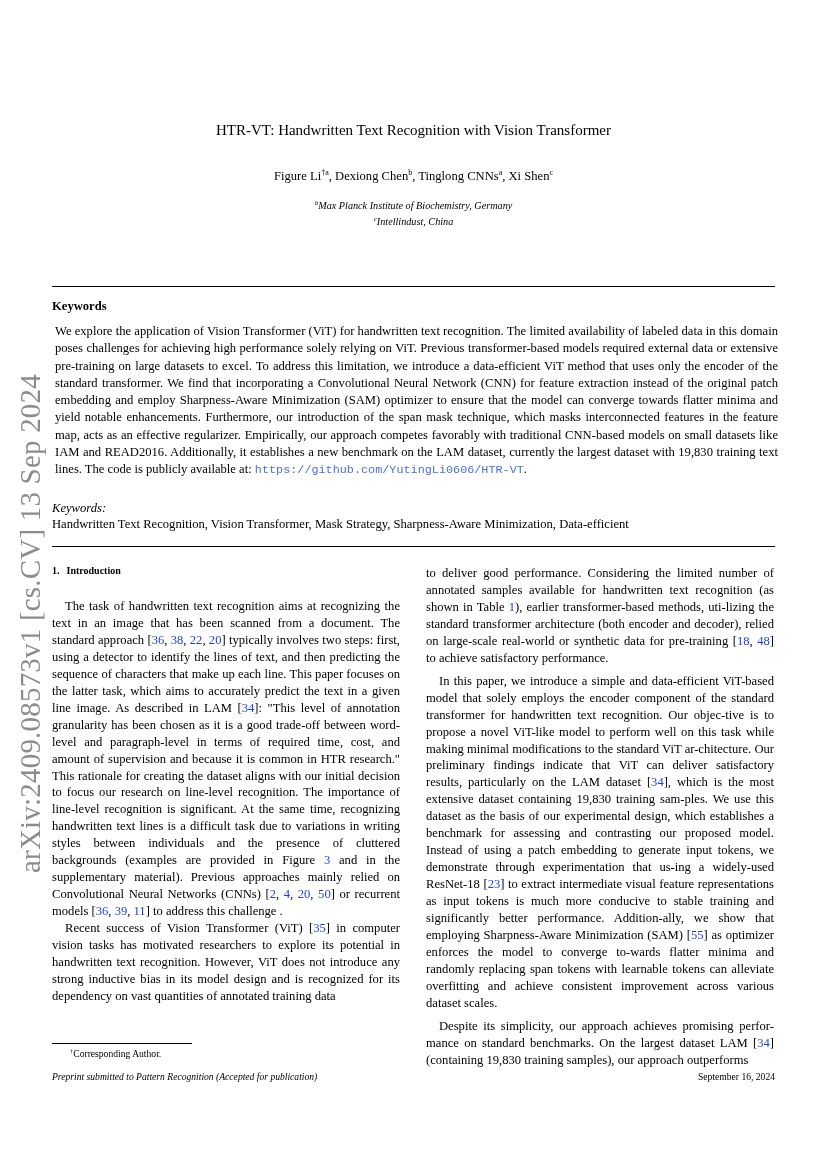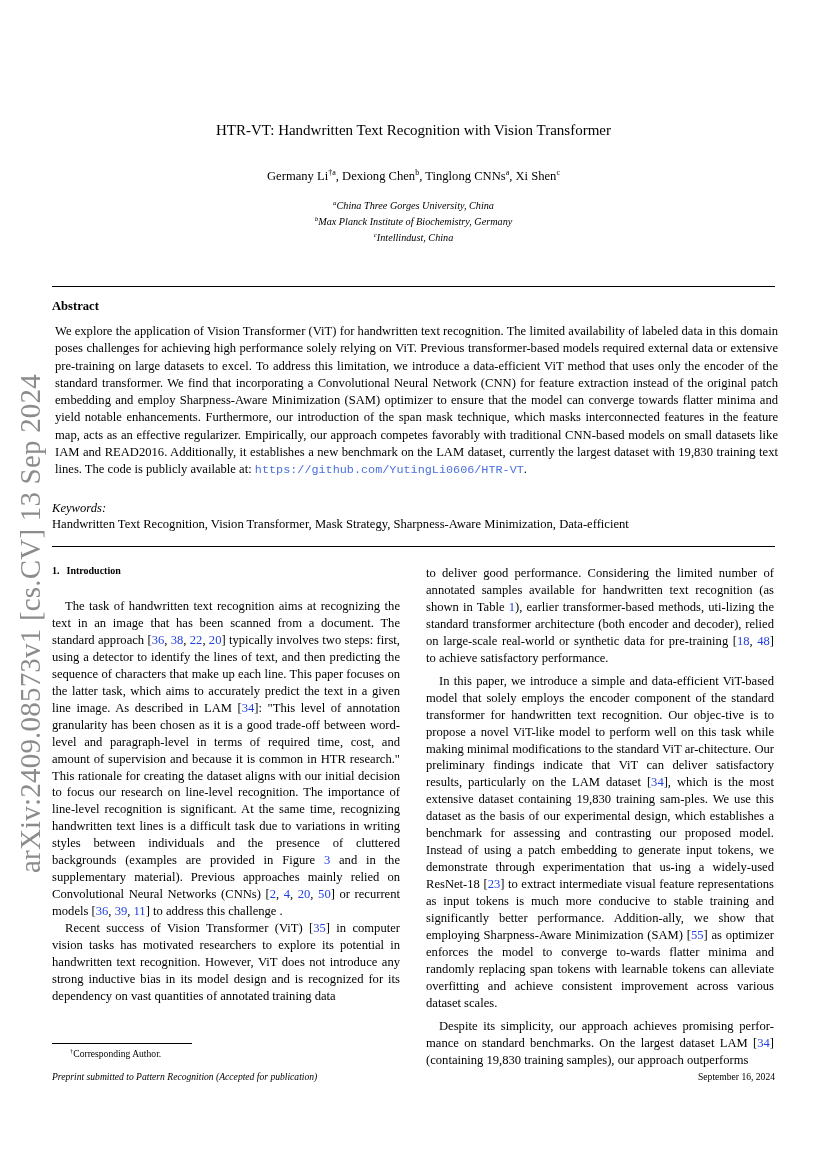--- a/index.html
+++ b/index.html
@@ -58,31 +58,30 @@
       font-family: "Liberation Serif", "DejaVu Serif", serif;
     }
   </style>
 </head>
 <body>
 
 <div class="abs arxiv-stamp">arXiv:2409.08573v1  [cs.CV]  13 Sep 2024</div>
 
 <div class="abs title">HTR-VT: Handwritten Text Recognition with Vision Transformer</div>
 
-<div class="abs authors" id="authors"><span>Germany Li</span><sup>†a</sup>, <span>Dexiong Chen</span><sup>b</sup>, <span>Tinglong CNNs</span><sup>a</sup>, <span>Xi Shen</span><sup>c</sup></div>
+<div class="abs authors" id="authors"><span>Figure Li</span><sup>†a</sup>, <span>Dexiong Chen</span><sup>b</sup>, <span>Tinglong CNNs</span><sup>a</sup>, <span>Xi Shen</span><sup>c</sup></div>
 
 <div class="abs affils" id="affils">
-    <div><sup>a</sup><span>China Three Gorges University, China</span></div>
     <div><sup>b</sup><span>Max Planck Institute of Biochemistry, Germany</span></div>
     <div><sup>c</sup><span>Intellindust, China</span></div>
   </div>
 
 <div class="abs rule" style="top:286px"></div>
 
-<div class="abs abstract-h">Abstract</div>
+<div class="abs abstract-h">Keywords</div>
 
 <div class="abs abstract-body">
   <span>We explore the application of Vision Transformer (ViT) for handwritten text recognition. The limited availability of labeled data in this domain poses challenges for achieving high performance solely relying on ViT. Previous transformer-based models required external data or extensive pre-training on large datasets to excel. To address this limitation, we introduce a data-efficient ViT method that uses only the encoder of the standard transformer.  We find that incorporating a Convolutional Neural Network (CNN) for feature extraction instead of the original patch embedding and employ Sharpness-Aware Minimization (SAM) optimizer to ensure that the model can converge towards flatter minima and yield notable enhancements.  Furthermore, our introduction of the span mask technique, which masks interconnected features in the feature map, acts as an effective regularizer. Empirically, our approach competes favorably with traditional CNN-based models on small datasets like IAM and READ2016. Additionally, it establishes a new benchmark on the LAM dataset, currently the largest dataset with 19,830 training text lines. The code is publicly available at:</span>
   <span class="link-mono">https://github.com/YutingLi0606/HTR-VT</span><span>.</span>
 </div>
 
 <div class="abs kw-label">Keywords:</div>
 <div class="abs kw-body">Handwritten Text Recognition, Vision Transformer, Mask Strategy, Sharpness-Aware Minimization, Data-efficient</div>
 
 <div class="abs rule" style="top:546px"></div>

